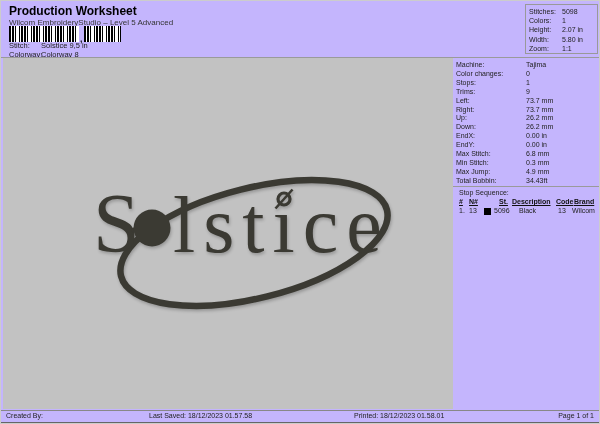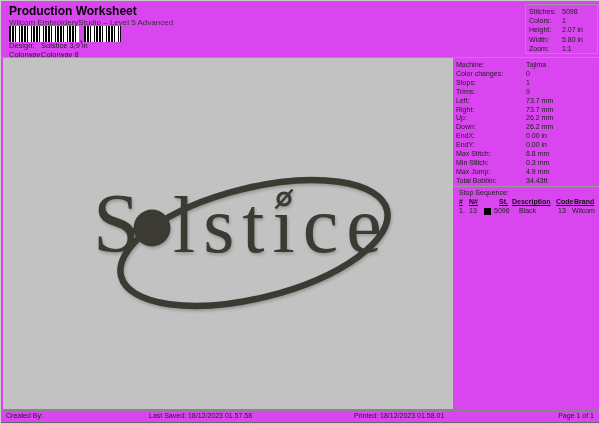--- a/index.html
+++ b/index.html
@@ -1,19 +1,19 @@
 <!DOCTYPE html>
 <html><head>
 <meta charset="utf-8">
 <style>
   html,body{margin:0;padding:0;background:#e8e8e8;}
   .page{
     position:relative;
     width:600px;height:424px;
-    background:#d946ef;
+    background:#c4b5fd;
     border:1px solid #cccccc;
     box-sizing:border-box;
     font-family:"Liberation Sans", sans-serif;
     color:#1a1a1a;
     overflow:hidden;
   }
   .abs{position:absolute;}
   .title{font-size:12px;font-weight:bold;color:#000;}
   .subtitle{font-size:8px;color:#333;}
   .kv{font-size:7.5px;color:#222;}
@@ -59,22 +59,22 @@
   <div class="abs title" style="left:8px;top:3px;">Production Worksheet</div>
   <div class="abs subtitle" style="left:8px;top:17px;">Wilcom EmbroideryStudio – Level 5 Advanced</div>
 
   <div class="abs barcode" style="left:8px;top:25px;">
     <div class="bars" style="width:70px;"></div>
     <span class="bc-comma">,</span>
     <div class="bars" style="width:37px;"></div>
   </div>
 
   <div class="abs kv" style="left:8px;top:40px;">
-    <span class="lab">Design:</span>
-    <span>Solstice 3,9 in</span>
+    <span class="lab">Stitch:</span>
+    <span>Solstice 9,5 in</span>
   </div>
   <div class="abs kv" style="left:8px;top:49px;">
     <span class="lab">Colorway:</span>
     <span>Colorway 8</span>
   </div>
 
   <div class="summary-box">
     <div class="row">
       <span class="lab">Stitches:</span>
       <span>5098</span>

